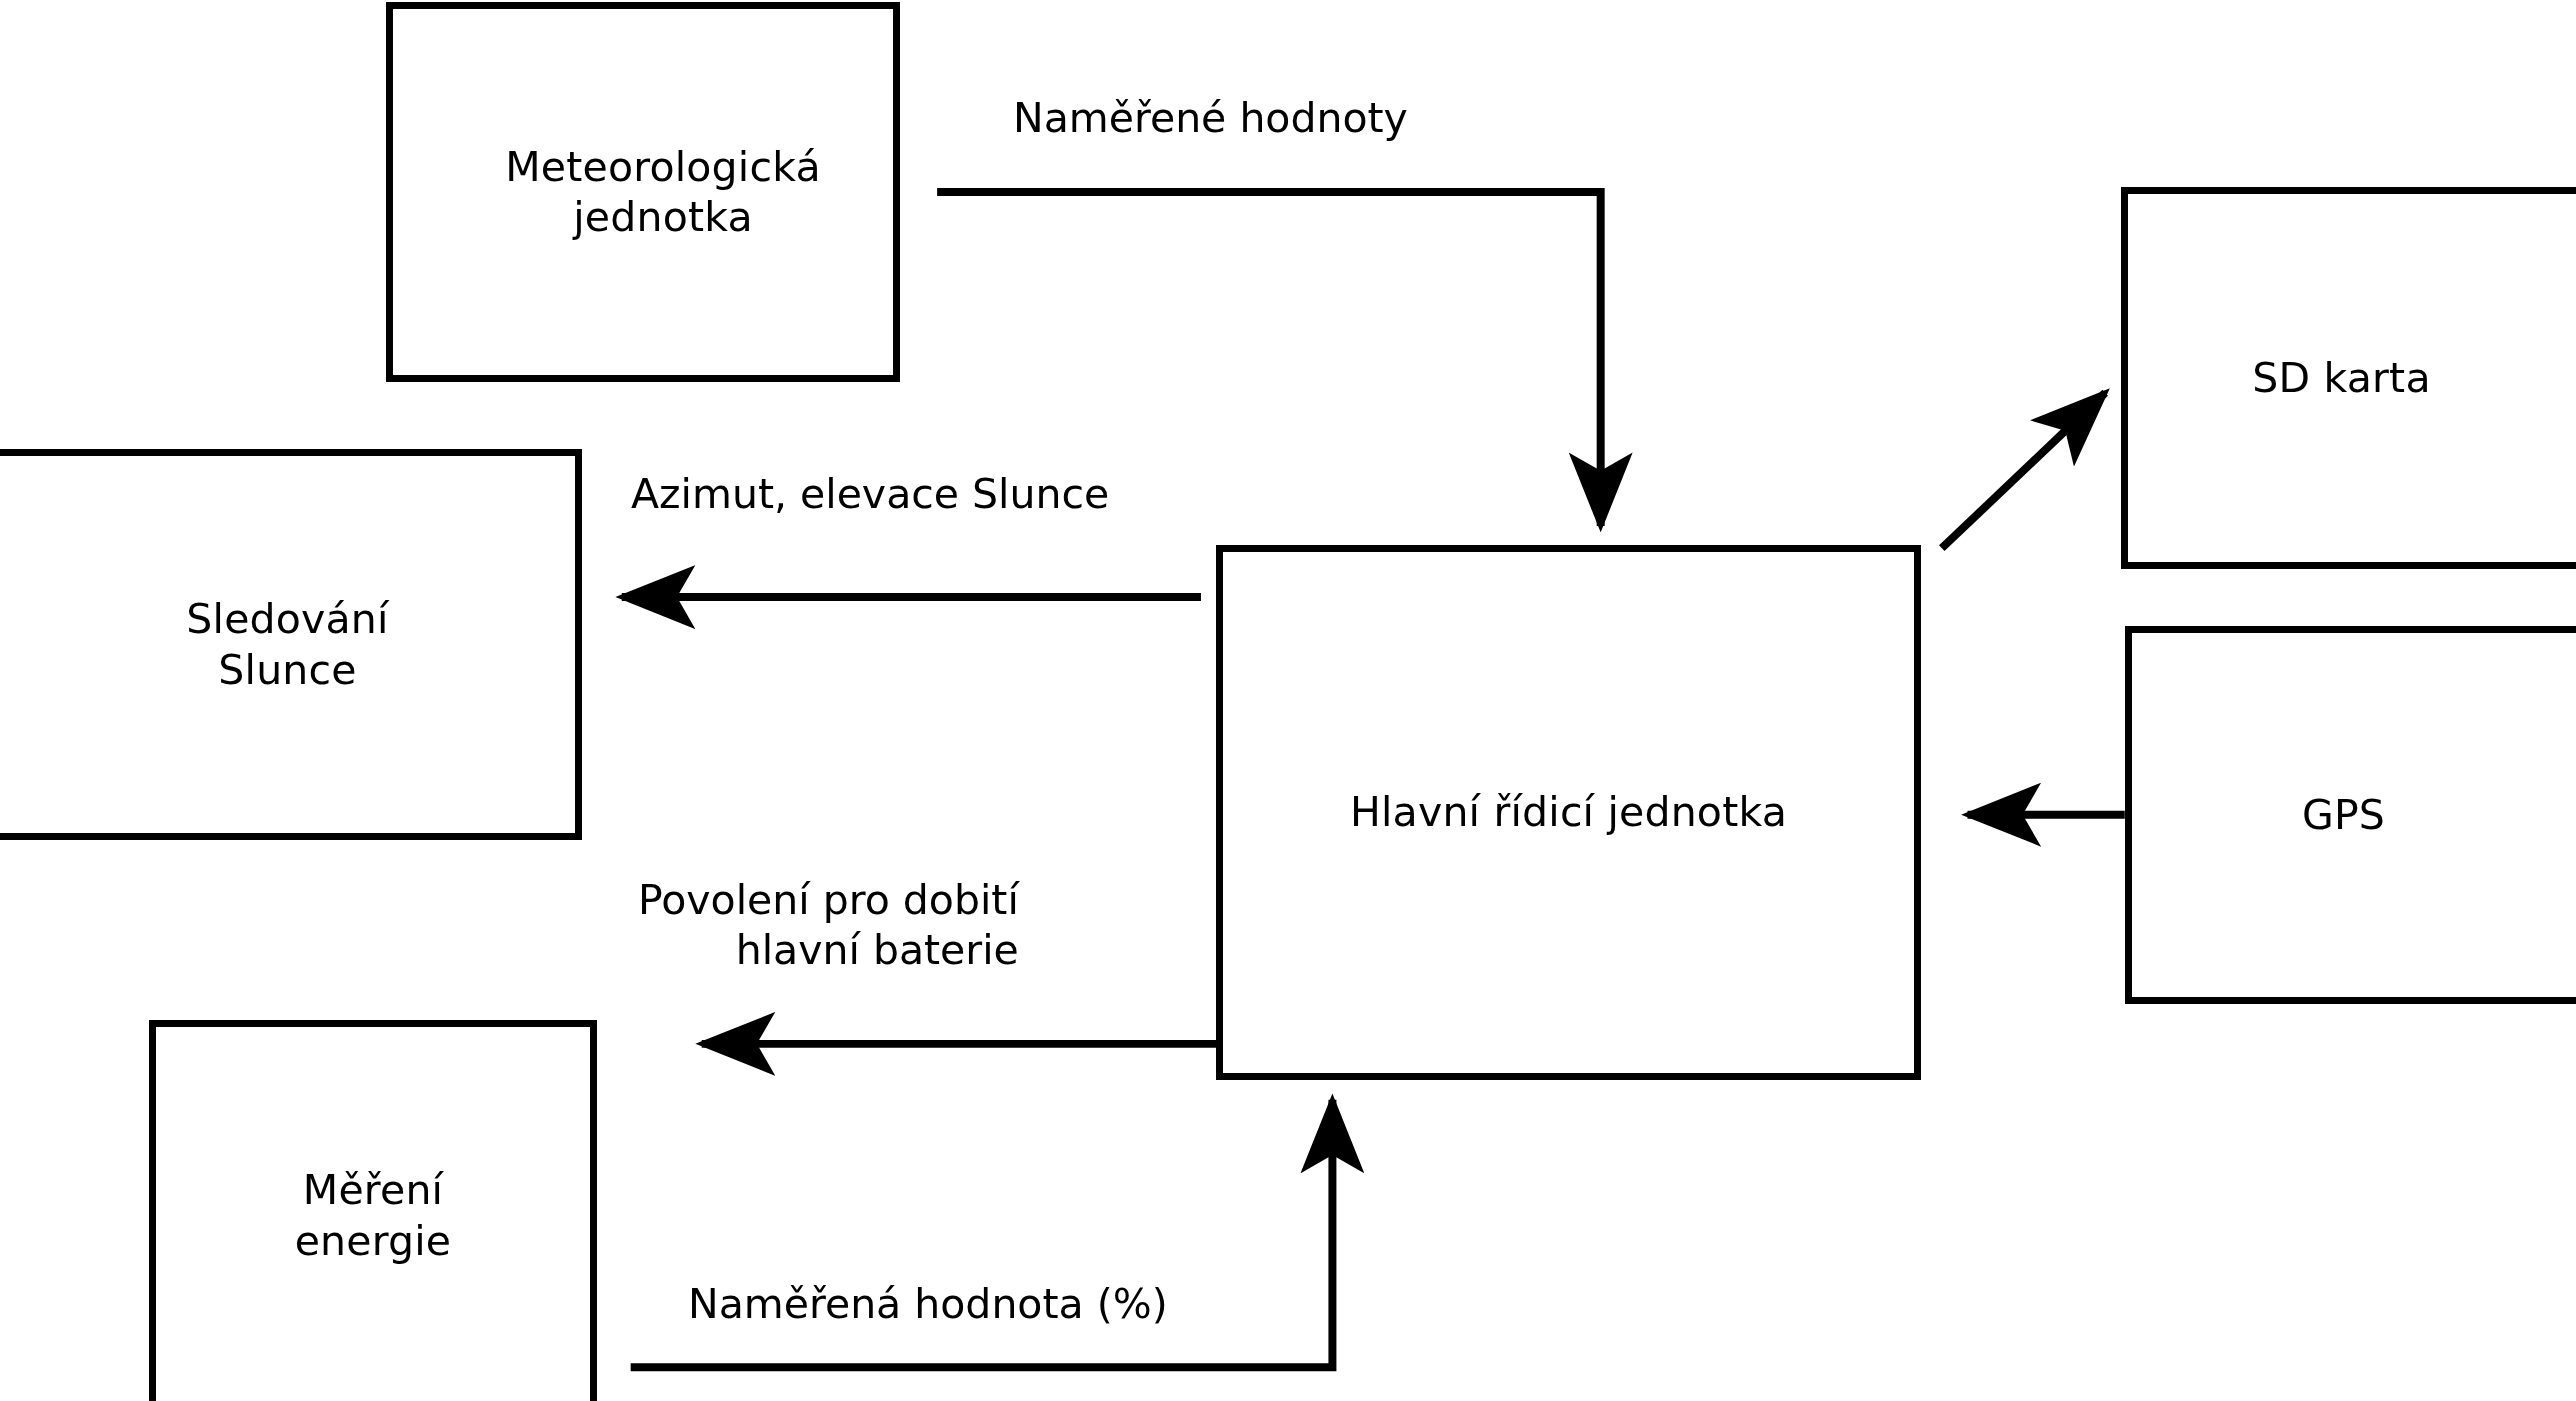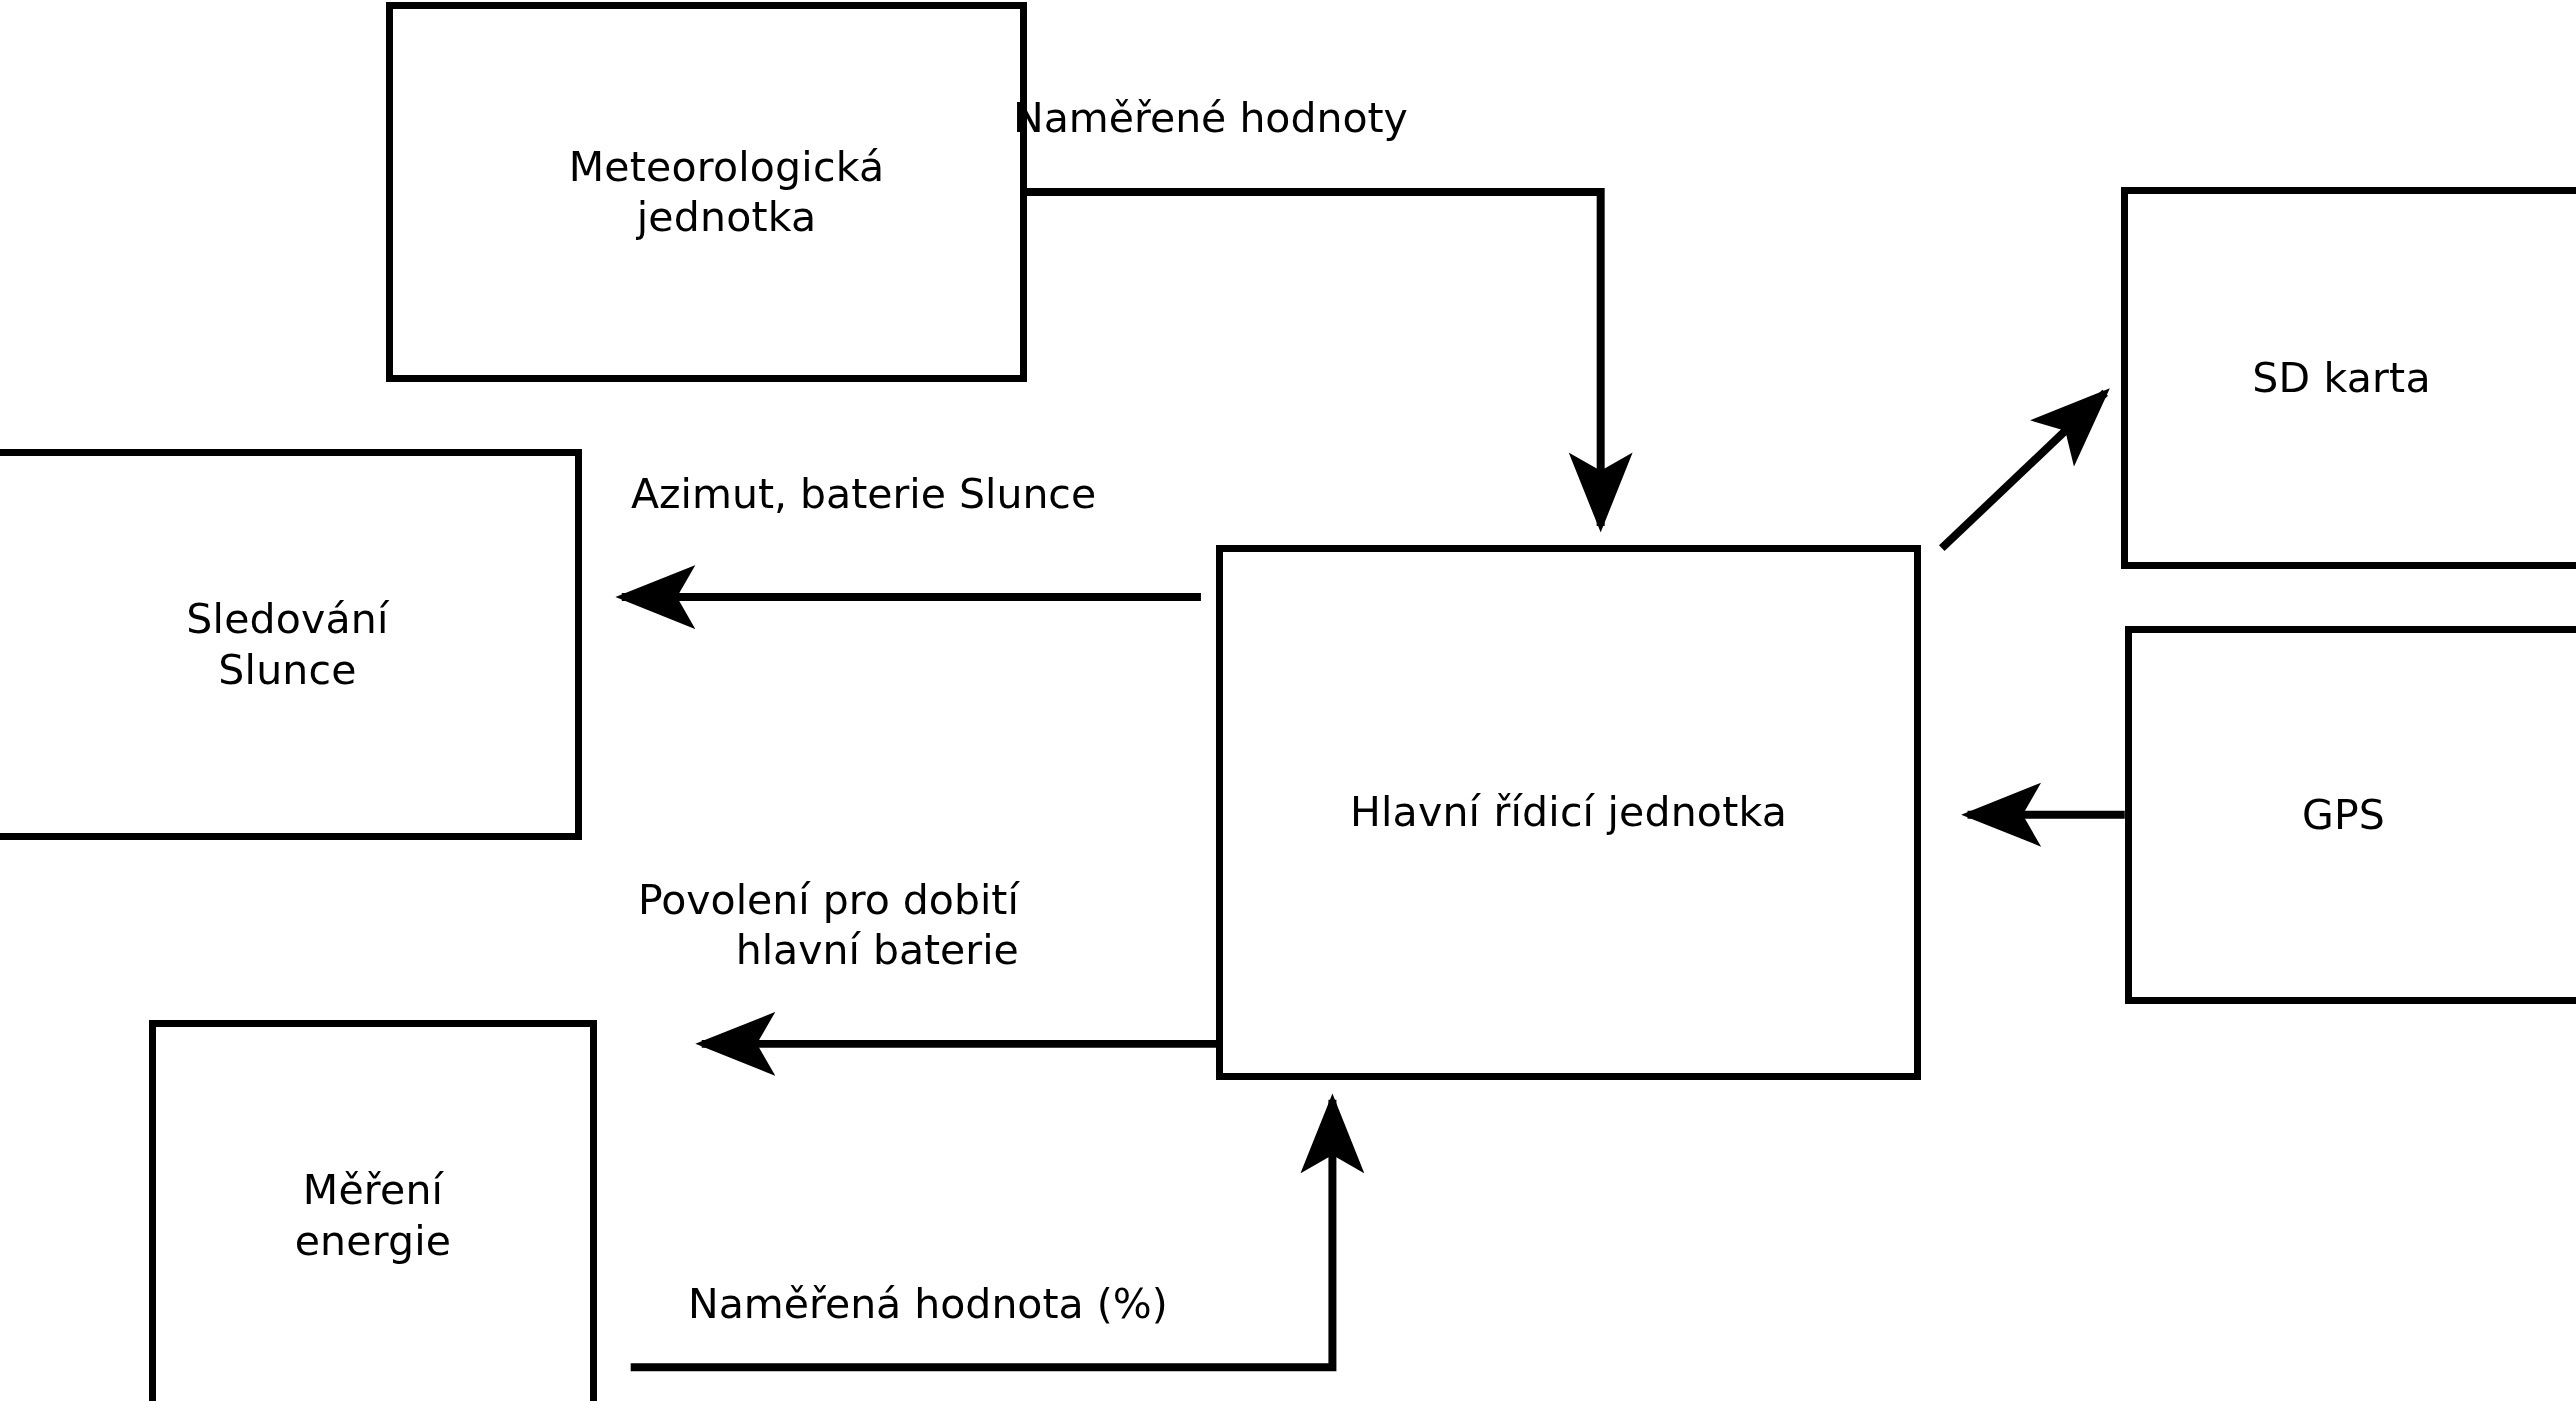--- a/index.html
+++ b/index.html
@@ -80,21 +80,21 @@
 
     <g>
       <path d="M2186,617 L2370,442" fill="none" stroke="#000000" stroke-width="9" marker-end="url(#arrowhead)"></path>
     </g>
 
     <g>
       <path d="M2392,917 L2215,917" fill="none" stroke="#000000" stroke-width="9" marker-end="url(#arrowhead)"></path>
     </g>
   </svg>
 
-  <div class="node-box" style="left:386px; top:1.8px; width:641px; height:380px;padding-left:40px;">
+  <div class="node-box" style="left:386px; top:1.8px; width:514px; height:380px;padding-left:40px;">
     <span class="node-label">Meteorologická
 jednotka</span>
   </div>
 
   <div class="node-box" style="left:-7px; top:449px; width:589px; height:391px;">
     <span class="node-label">Sledování
 Slunce</span>
   </div>
 
   <div class="node-box" style="left:149px; top:1020px; width:448px; height:391px;">
@@ -109,21 +109,21 @@
   <div class="node-box" style="left:2121px; top:187px; width:462px; height:382px;">
     <span class="node-label" style="margin-right:21px;">SD karta</span>
   </div>
 
   <div class="node-box" style="left:2125px; top:626px; width:458px; height:378px;">
     <span class="node-label" style="margin-right:21px;">GPS</span>
   </div>
 
   <div class="edge-label" style="left:1013px; top:93px;">Naměřené hodnoty</div>
 
-  <div class="edge-label" style="left:631px; top:469px;">Azimut, baterie Slunce</div>
+  <div class="edge-label" style="left:631px; top:469px;">Azimut, elevace Slunce</div>
 
   <div class="edge-label" style="left:638px; top:875px;">Povolení pro dobití
 hlavní baterie</div>
 
   <div class="edge-label" style="left:688px; top:1279px;">Naměřená hodnota (%)</div>
 
 </div>
 
 
 </body></html>

